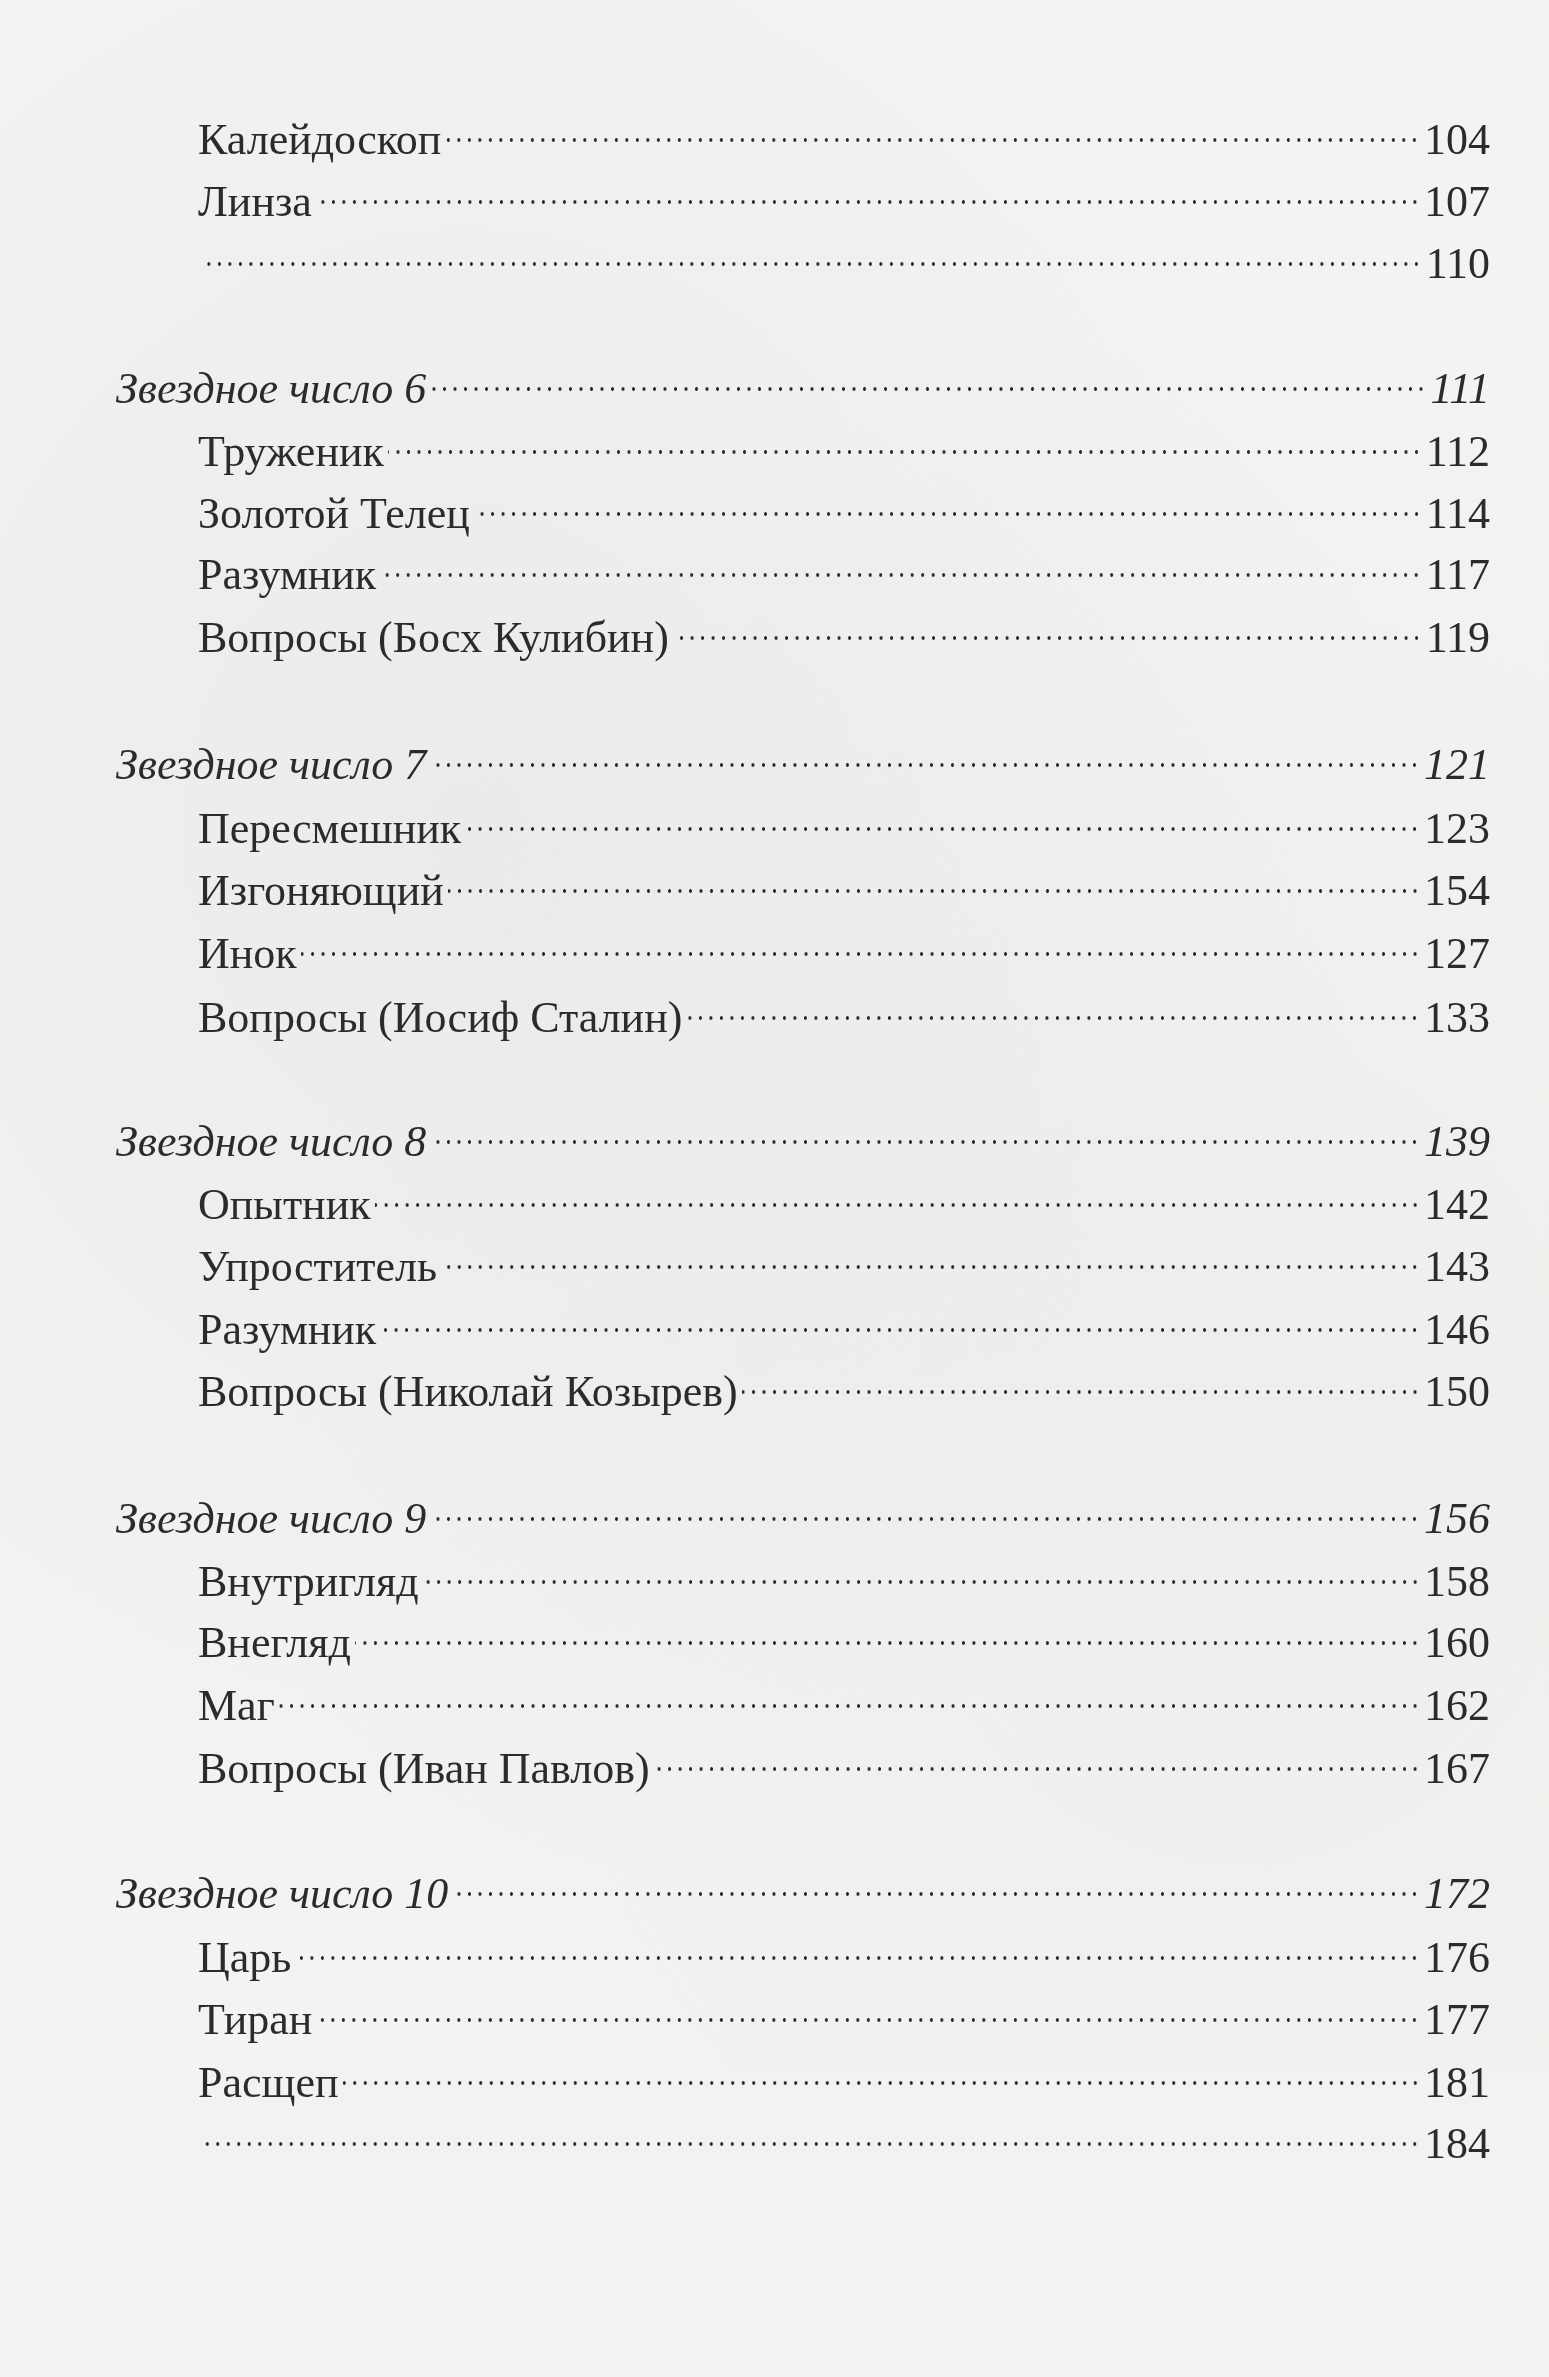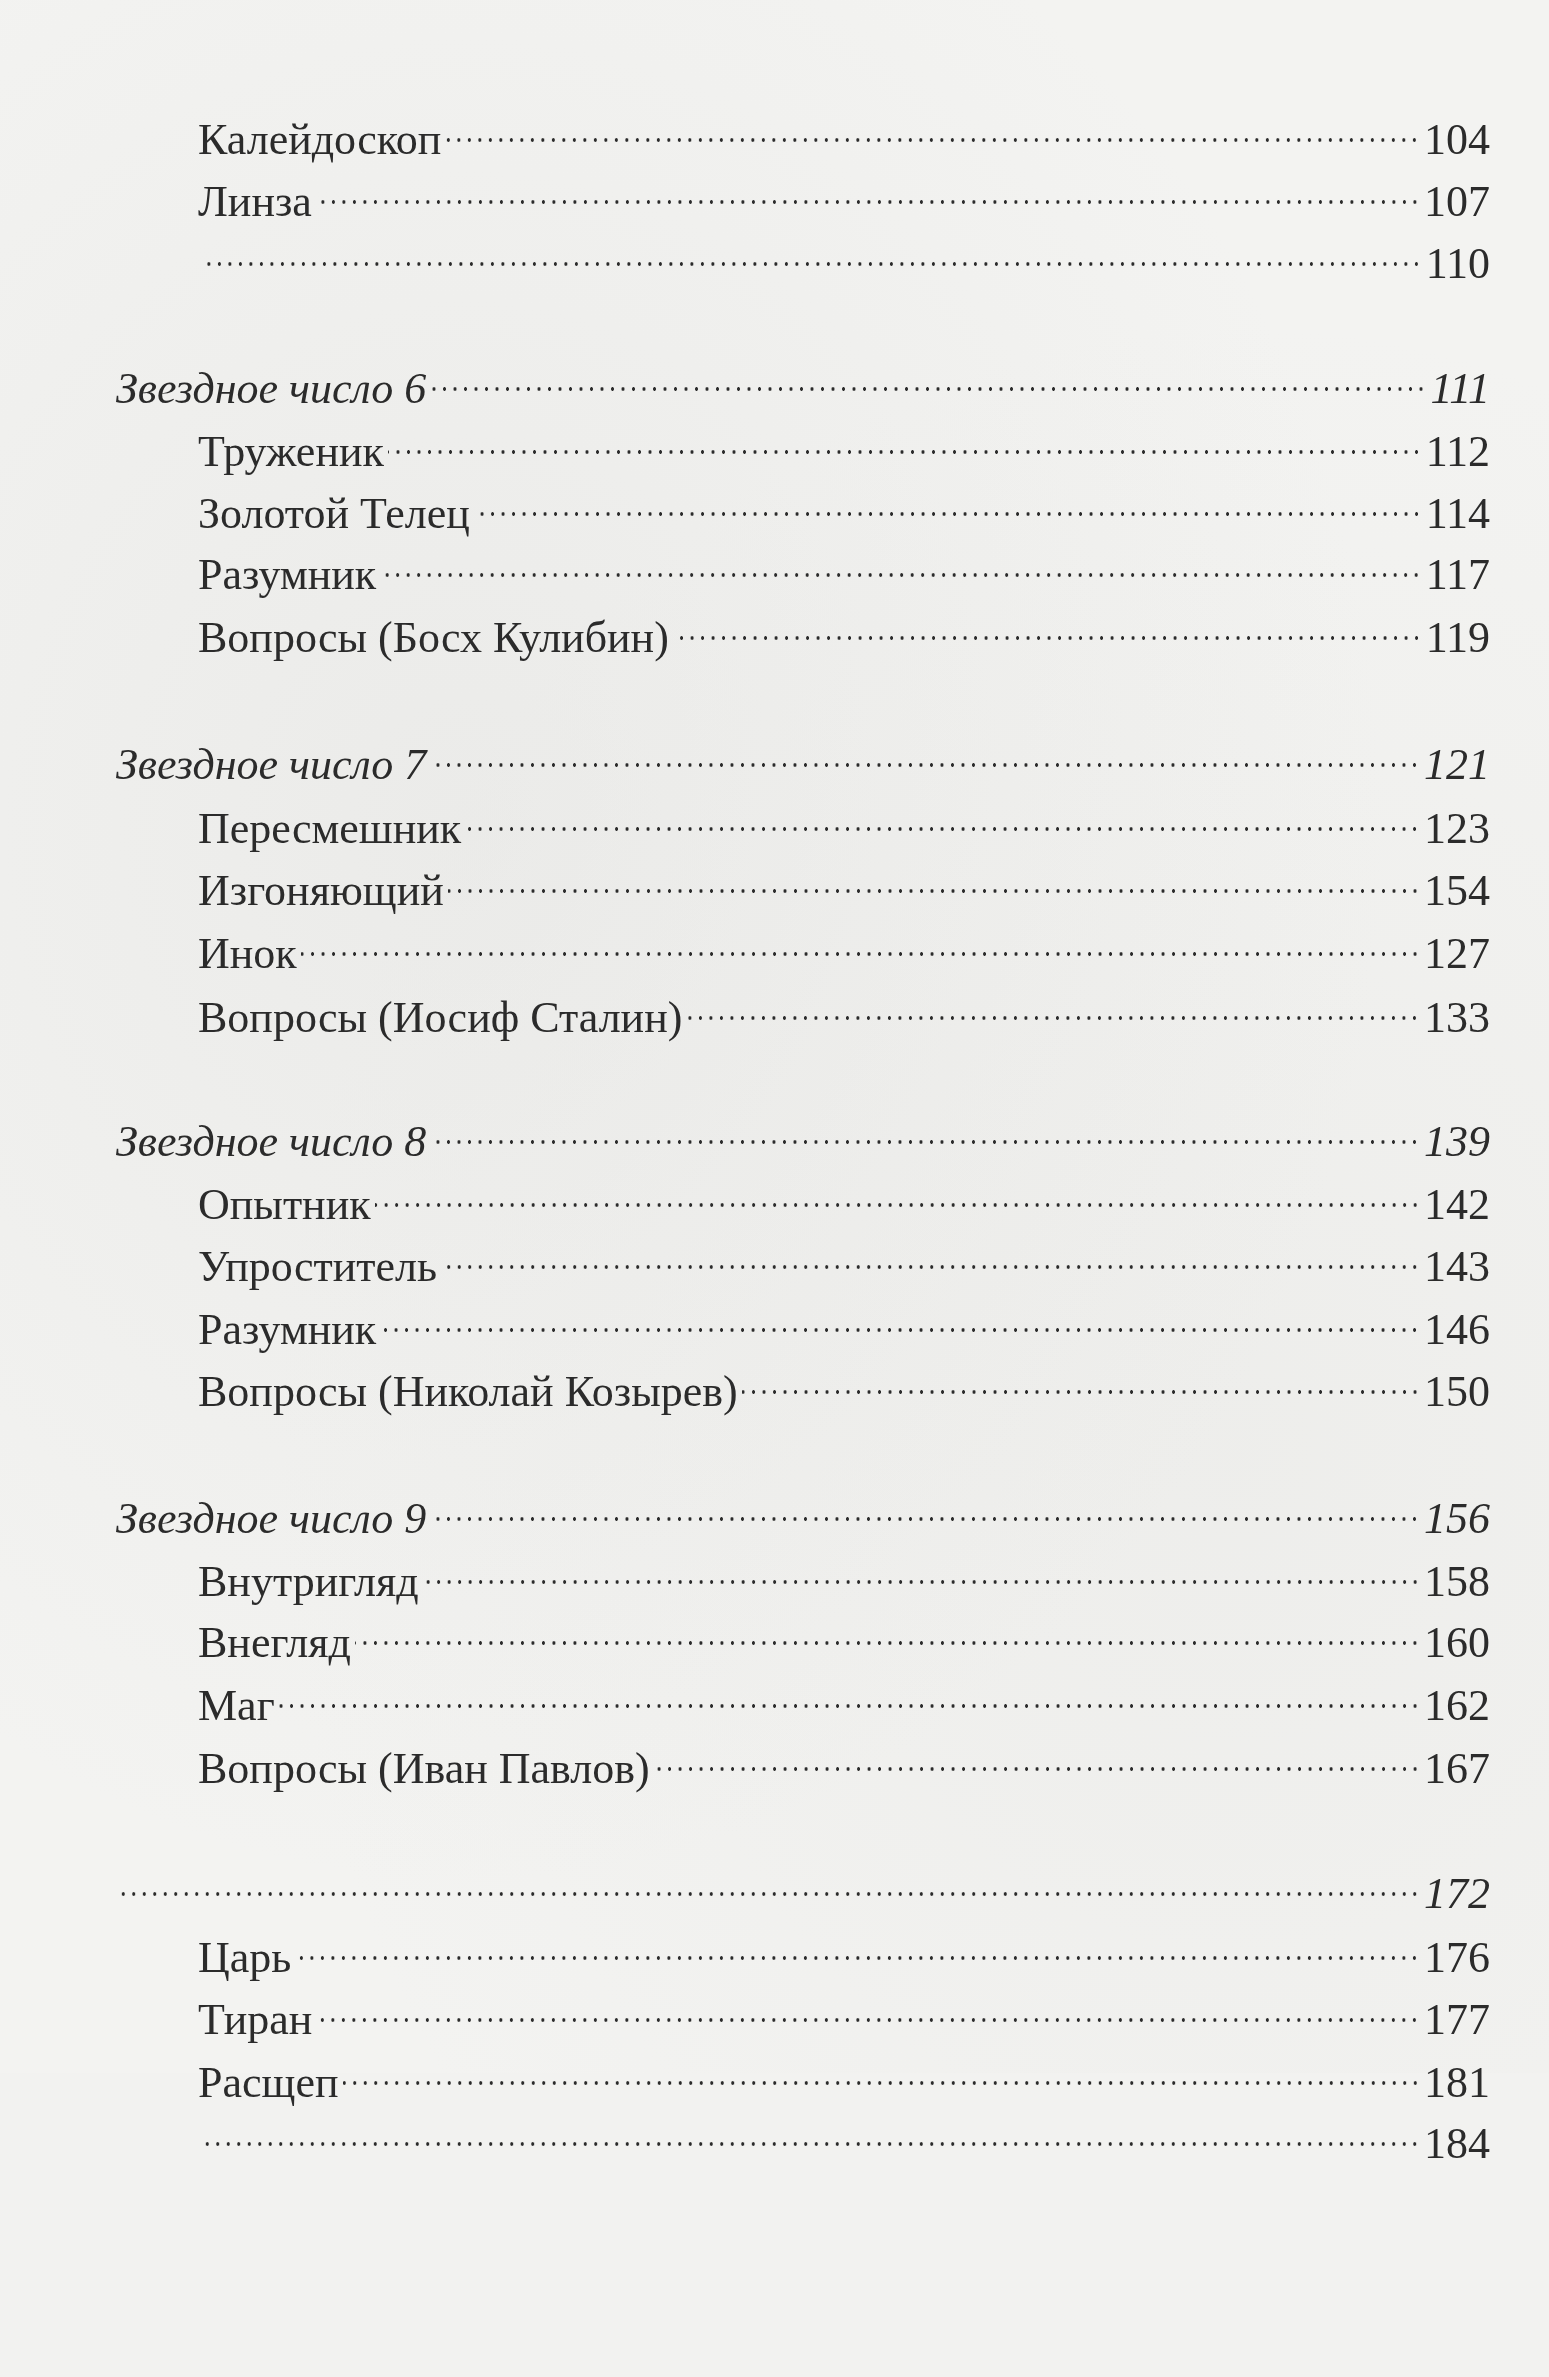--- a/index.html
+++ b/index.html
@@ -162,20 +162,21 @@
       <span class="leader"></span>
       <span class="pg">162</span>
     </div>
     <div class="row lvl1" style="top:1727px">
       <span class="title">Вопросы (Иван Павлов)</span>
       <span class="leader"></span>
       <span class="pg">167</span>
     </div>
 
     <div class="row lvl0" style="top:1852px">
+      <span class="title">Звездное число 10</span>
       <span class="leader"></span>
       <span class="pg">172</span>
     </div>
     <div class="row lvl1" style="top:1916px">
       <span class="title">Царь</span>
       <span class="leader"></span>
       <span class="pg">176</span>
     </div>
     <div class="row lvl1" style="top:1978px">
       <span class="title">Тиран</span>

